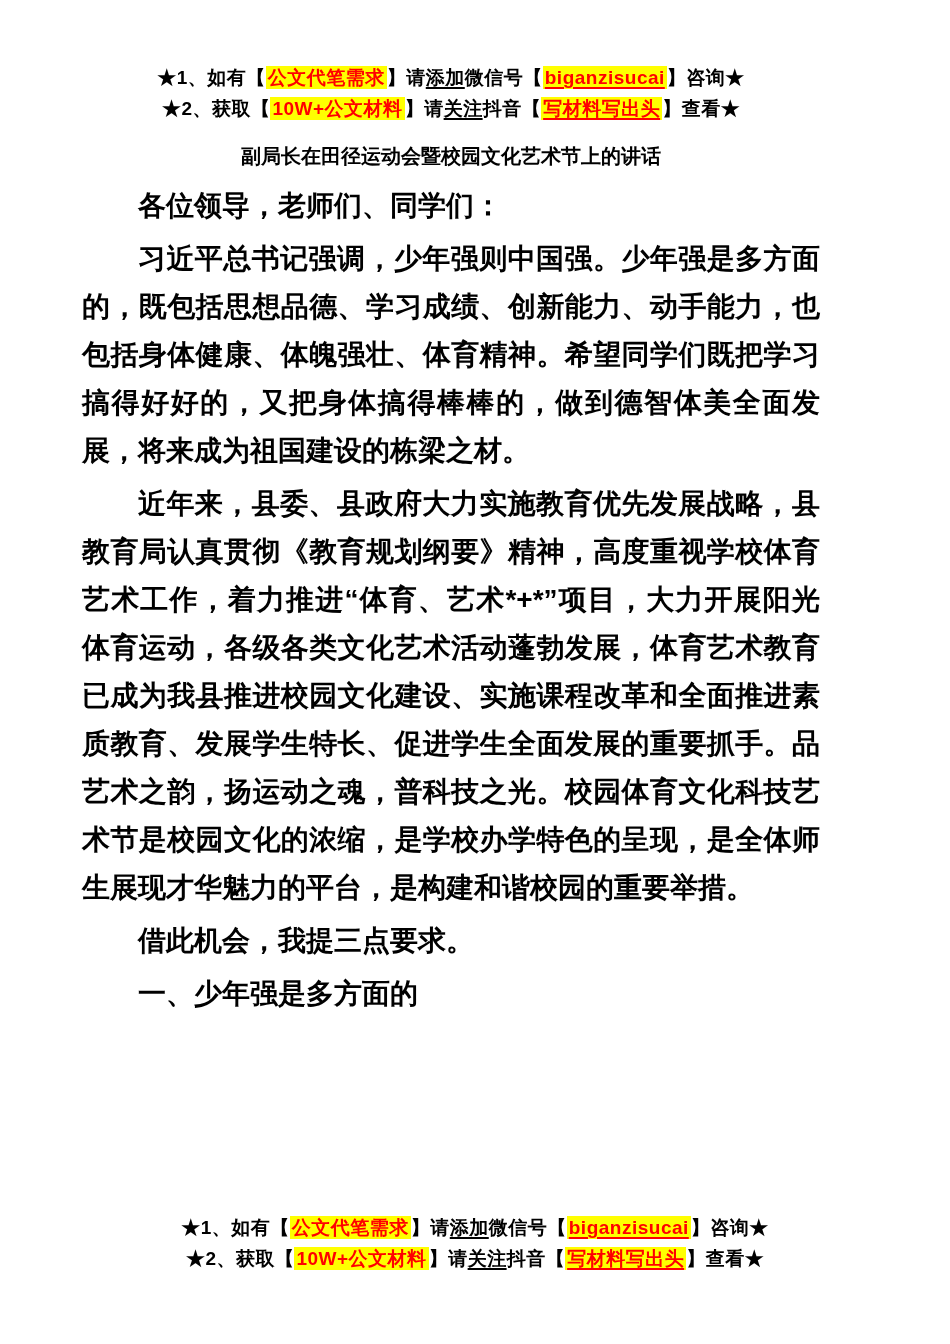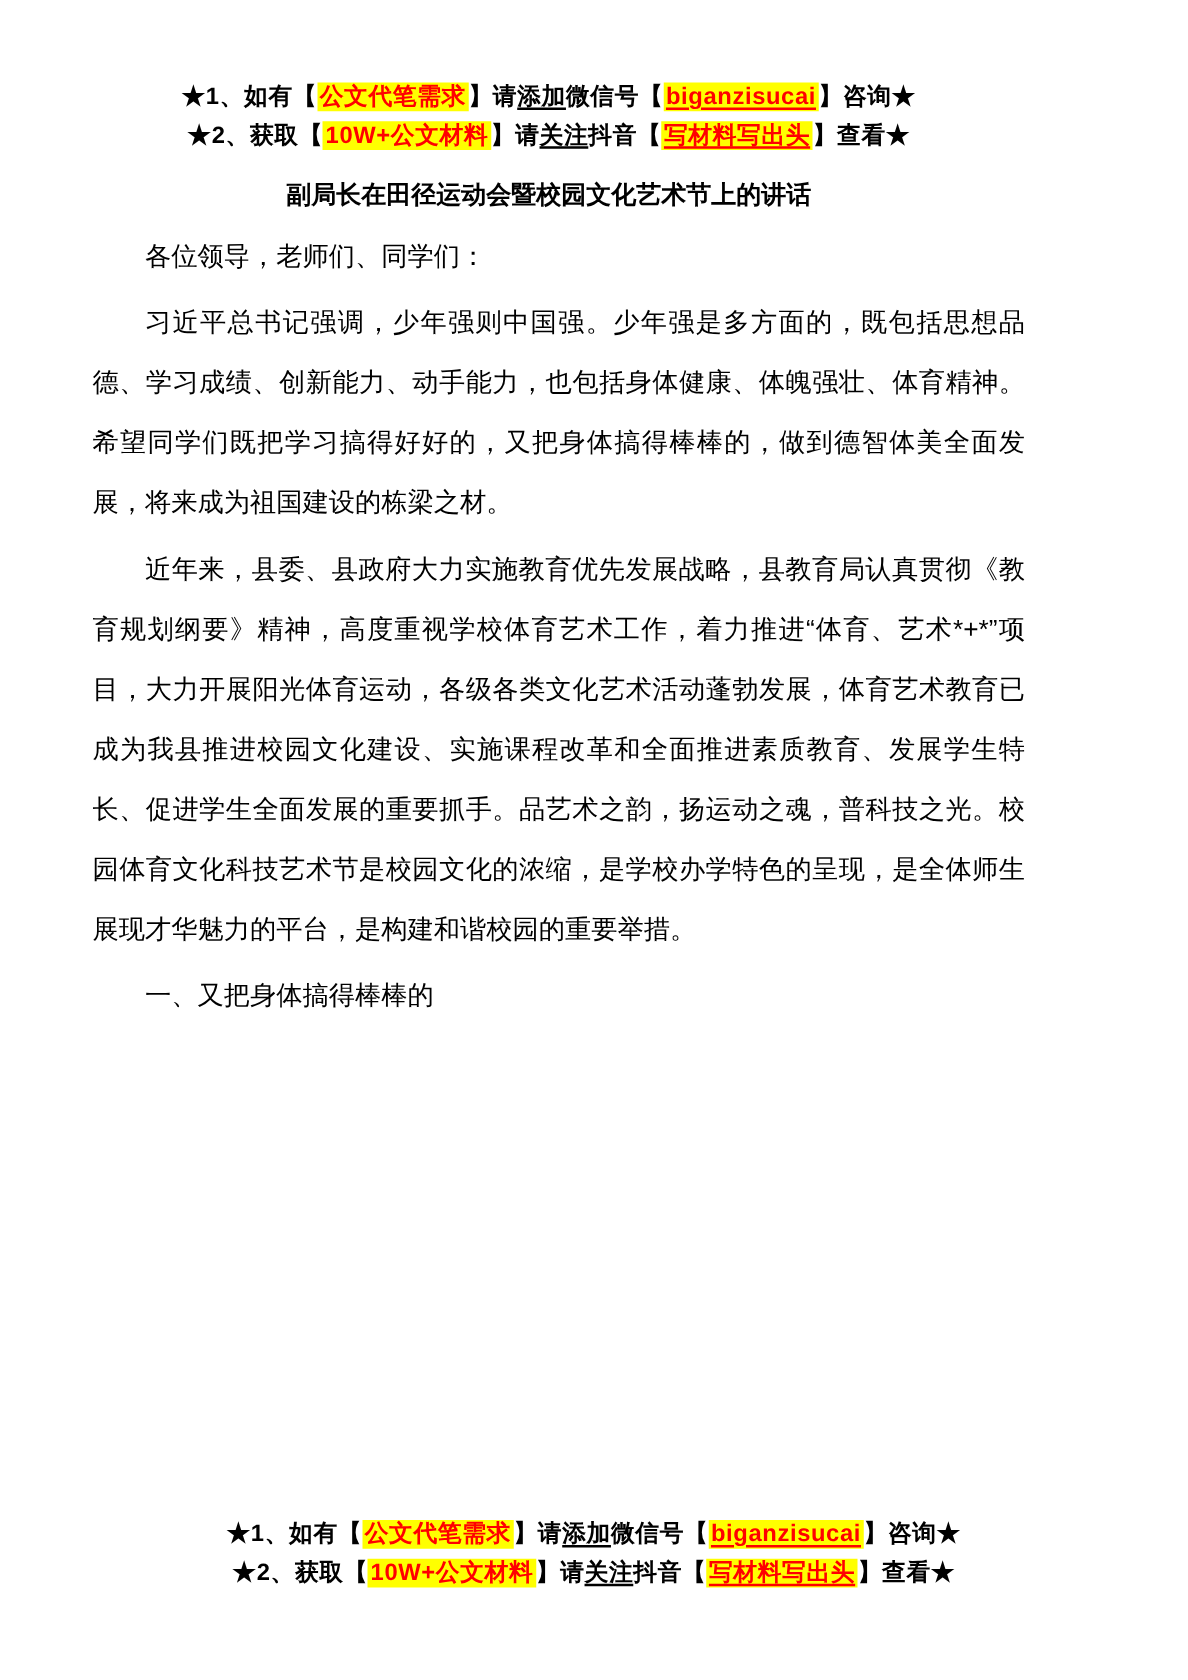--- a/index.html
+++ b/index.html
@@ -7,21 +7,21 @@
     padding: 0;
     background: #ffffff;
   }
   .page {
     position: relative;
     width: 950px;
     height: 1344px;
     margin: 0 auto;
     background: #ffffff;
     box-sizing: border-box;
-    padding: 62px 130px 0 58px;
+    padding: 62px 130px 0 82px;
     overflow: hidden;
     font-family: "Liberation Sans", sans-serif;
     color: #000000;
   }
   
   .promo {
     text-align: center;
     font-weight: 700;
     font-size: 19px;
     line-height: 31px;
@@ -41,44 +41,45 @@
   
   .doc-title {
     font-size: 20px;
     font-weight: 700;
     text-align: center;
     line-height: 40px;
     margin: 12px 0 6px 0;
   }
   
   .doc-body p {
-    font-size: 21px;
-    font-weight: 400;
+    font-size: 28px;
+    font-weight: 700;
     line-height: 48px;
     text-align: justify;
     text-justify: inter-ideograph;
     text-indent: 2em;
-    margin: 0 0 5px 16px;
+    margin: 0 0 5px 0;
   }
   .doc-body p.heading {
     text-align: left;
   }
 </style>
 </head>
 <body>
 
 <div class="page">
   <header class="promo promo-top">
       <div class="promo-line"><span class="seg">★1、如有【</span><span class="seg hl red">公文代笔需求</span><span class="seg">】请</span><span class="seg u">添加</span><span class="seg">微信号【</span><span class="seg hl red u">biganzisucai</span><span class="seg">】咨询★</span></div>
       <div class="promo-line"><span class="seg">★2、获取【</span><span class="seg hl red">10W+公文材料</span><span class="seg">】请</span><span class="seg u">关注</span><span class="seg">抖音【</span><span class="seg hl red u">写材料写出头</span><span class="seg">】查看★</span></div>
     </header>
   <h1 class="doc-title">副局长在田径运动会暨校园文化艺术节上的讲话</h1>
   <main class="doc-body">
       <p class="para salutation">各位领导，老师们、同学们：</p>
       <p class="para body">习近平总书记强调，少年强则中国强。少年强是多方面的，既包括思想品德、学习成绩、创新能力、动手能力，也包括身体健康、体魄强壮、体育精神。希望同学们既把学习搞得好好的，又把身体搞得棒棒的，做到德智体美全面发展，将来成为祖国建设的栋梁之材。</p>
       <p class="para body">近年来，县委、县政府大力实施教育优先发展战略，县教育局认真贯彻《教育规划纲要》精神，高度重视学校体育艺术工作，着力推进“体育、艺术*+*”项目，大力开展阳光体育运动，各级各类文化艺术活动蓬勃发展，体育艺术教育已成为我县推进校园文化建设、实施课程改革和全面推进素质教育、发展学生特长、促进学生全面发展的重要抓手。品艺术之韵，扬运动之魂，普科技之光。校园体育文化科技艺术节是校园文化的浓缩，是学校办学特色的呈现，是全体师生展现才华魅力的平台，是构建和谐校园的重要举措。</p>
-      <p class="para heading">一、又把身体搞得棒棒的</p>
+      <p class="para body">借此机会，我提三点要求。</p>
+      <p class="para heading">一、少年强是多方面的</p>
     </main>
   <footer class="promo promo-bottom">
       <div class="promo-line"><span class="seg">★1、如有【</span><span class="seg hl red">公文代笔需求</span><span class="seg">】请</span><span class="seg u">添加</span><span class="seg">微信号【</span><span class="seg hl red u">biganzisucai</span><span class="seg">】咨询★</span></div>
       <div class="promo-line"><span class="seg">★2、获取【</span><span class="seg hl red">10W+公文材料</span><span class="seg">】请</span><span class="seg u">关注</span><span class="seg">抖音【</span><span class="seg hl red u">写材料写出头</span><span class="seg">】查看★</span></div>
     </footer>
 </div>
 
 </body></html>

